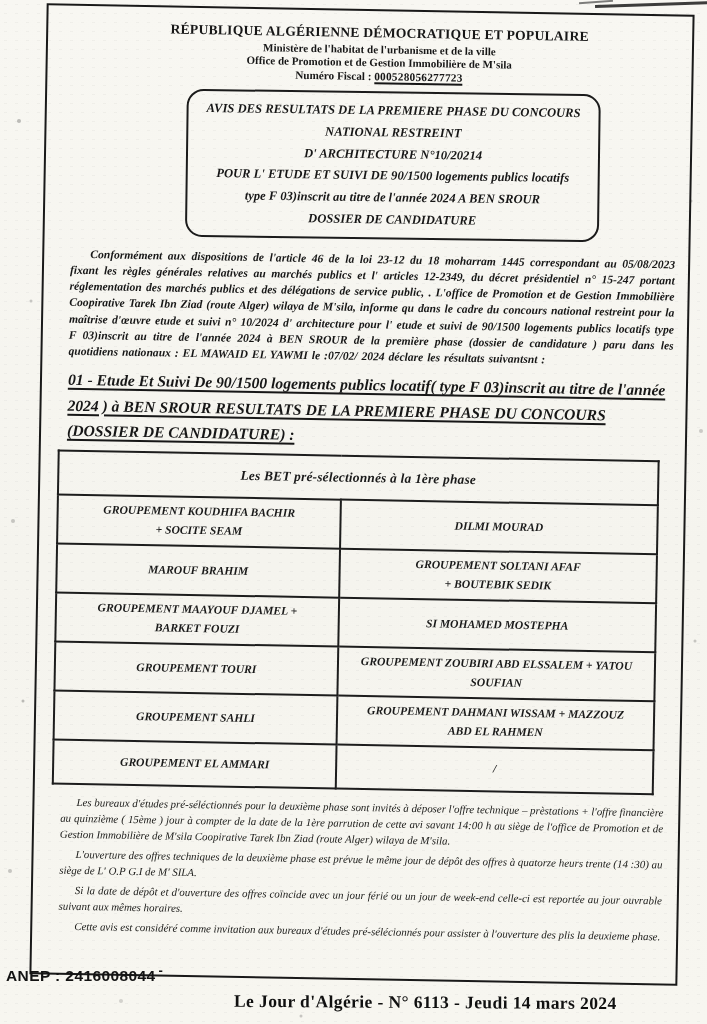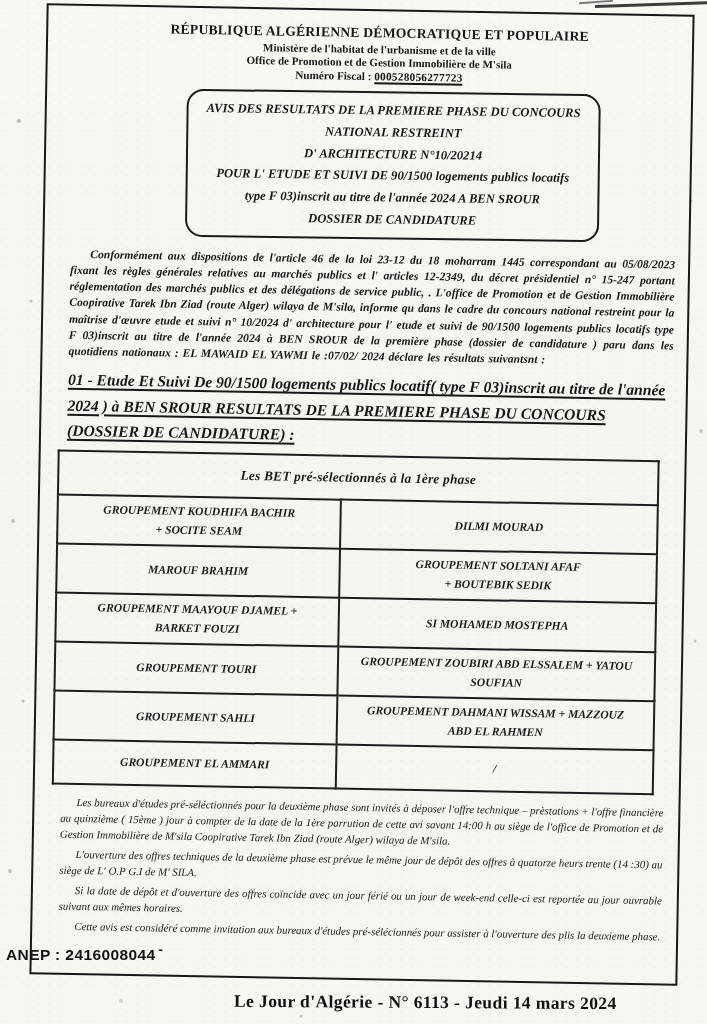--- a/index.html
+++ b/index.html
@@ -93,21 +93,21 @@
   .closing{margin:9px 10px 0 2px;}
   .closing p{
     margin:0 0 3.5px 0;
     font-size:10.9px;font-style:italic;font-weight:400;
     line-height:16.2px;text-align:justify;text-indent:16px;
     color:#20201e;
   }
 
   
   .footer-anep{
-    position:absolute;left:6px;top:942px;
+    position:absolute;left:6px;top:963px;
     font-family:"Liberation Sans", sans-serif;
     font-weight:700;font-size:15.5px;letter-spacing:.4px;color:#131313;
     white-space:nowrap;
   }
   .footer-anep .mark{font-size:13px;vertical-align:6px;margin-left:3px;}
   .footer-journal{
     position:absolute;left:234px;top:992px;
     font-family:"Liberation Serif", serif;
     font-weight:700;font-size:17.5px;letter-spacing:.4px;color:#101010;
     white-space:nowrap;transform:rotate(.35deg);

